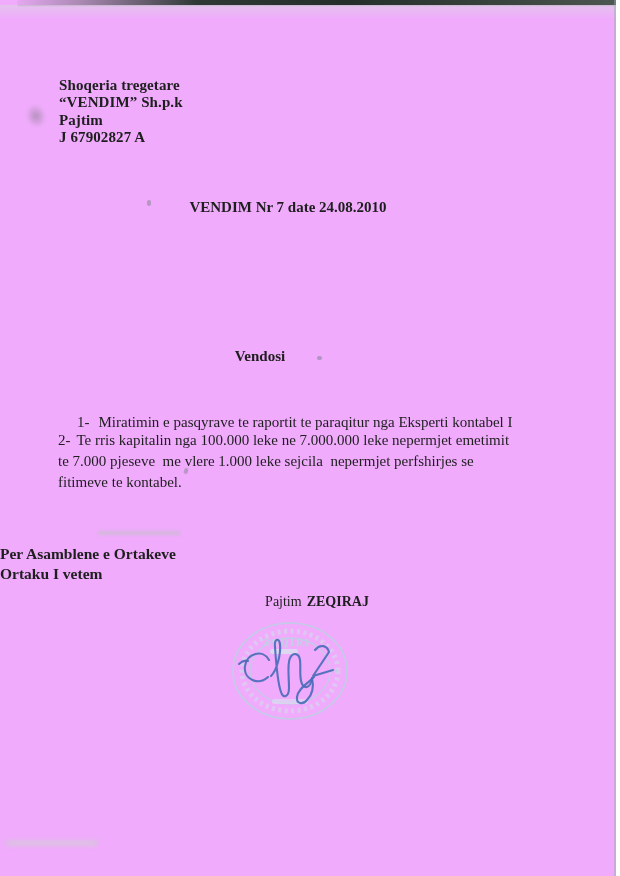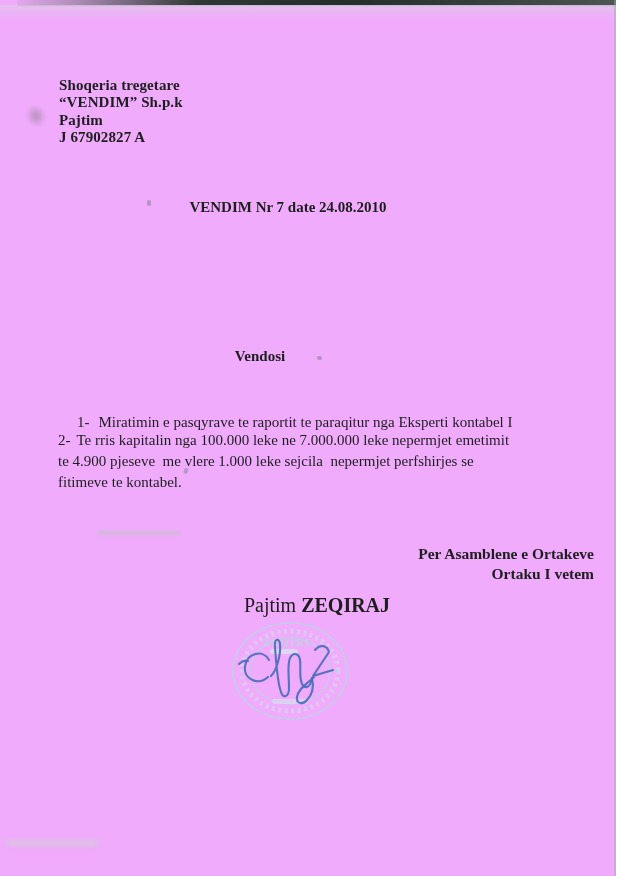--- a/index.html
+++ b/index.html
@@ -77,27 +77,27 @@
   }
   .item{ position:absolute; font-size:15px; line-height:21px; }
   .item1{ left:77px; top:380px;margin-top:32px; }
   .item1 .marker{ margin-right:9px; }
   .item1 .cont{ margin-left:24px; }
   .item2{ left:58px; top:430px; }
   .item2 .first{ }
   .item2 .marker{ margin-right:6px; }
   .closing{
     position:absolute; top:544px; left:0; right:0;
-    text-align:right; padding-right:22px; box-sizing:border-box;
-    font-weight:bold; font-size:15.5px; line-height:20px;padding-left:22px;
+    text-align:left; padding-right:22px; box-sizing:border-box;
+    font-weight:bold; font-size:15.5px; line-height:20px;
   }
   .signer{
     position:absolute; top:594px; left:18px; right:0;
     text-align:center; box-sizing:border-box;
-    font-size:20px;
+    font-size:14px;
   }
   .signer .last{ font-weight:bold; margin-left:5px; }
 
   
   .stamp{
     position:absolute; left:230px; top:620px; width:120px; height:102px;
     filter:blur(0.4px);
   }
   .stamp .ring{ fill:none; stroke:var(--stamp-ink,#b9d2e2); }
   .stamp .ring-outer{ stroke-width:1.7; opacity:0.85; }
@@ -147,21 +147,21 @@
 
 
   <div class="vendosi">Vendosi</div>
 
   <div class="item item1">
     <div class="line"><span class="marker">1-</span><span>Miratimin e pasqyrave te raportit te paraqitur nga Eksperti kontabel I</span></div>
   </div>
 
   <div class="item item2">
     <div class="line first"><span class="marker">2-</span><span>Te rris kapitalin nga 100.000 leke ne 7.000.000 leke nepermjet emetimit</span></div>
-    <div class="line">te 4.900 pjeseve  me vlere 1.000 leke sejcila  nepermjet perfshirjes se</div>
+    <div class="line">te 7.000 pjeseve  me vlere 1.000 leke sejcila  nepermjet perfshirjes se</div>
     <div class="line">fitimeve te kontabel.</div>
   </div>
 
   <div class="closing">
     <div class="line">Per Asamblene e Ortakeve</div>
     <div class="line">Ortaku I vetem</div>
   </div>
 
   <div class="signer">
     <span>Pajtim</span><span class="last">ZEQIRAJ</span>

